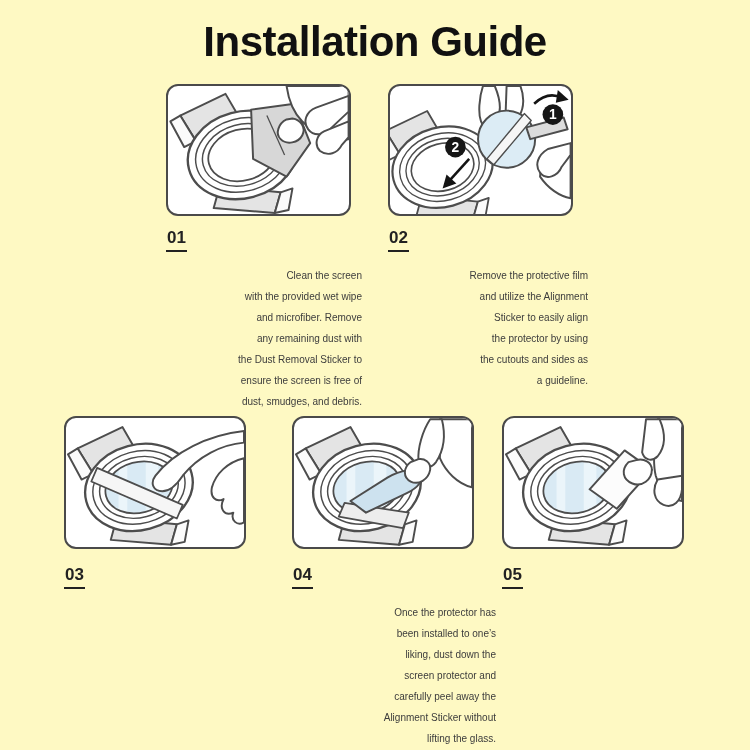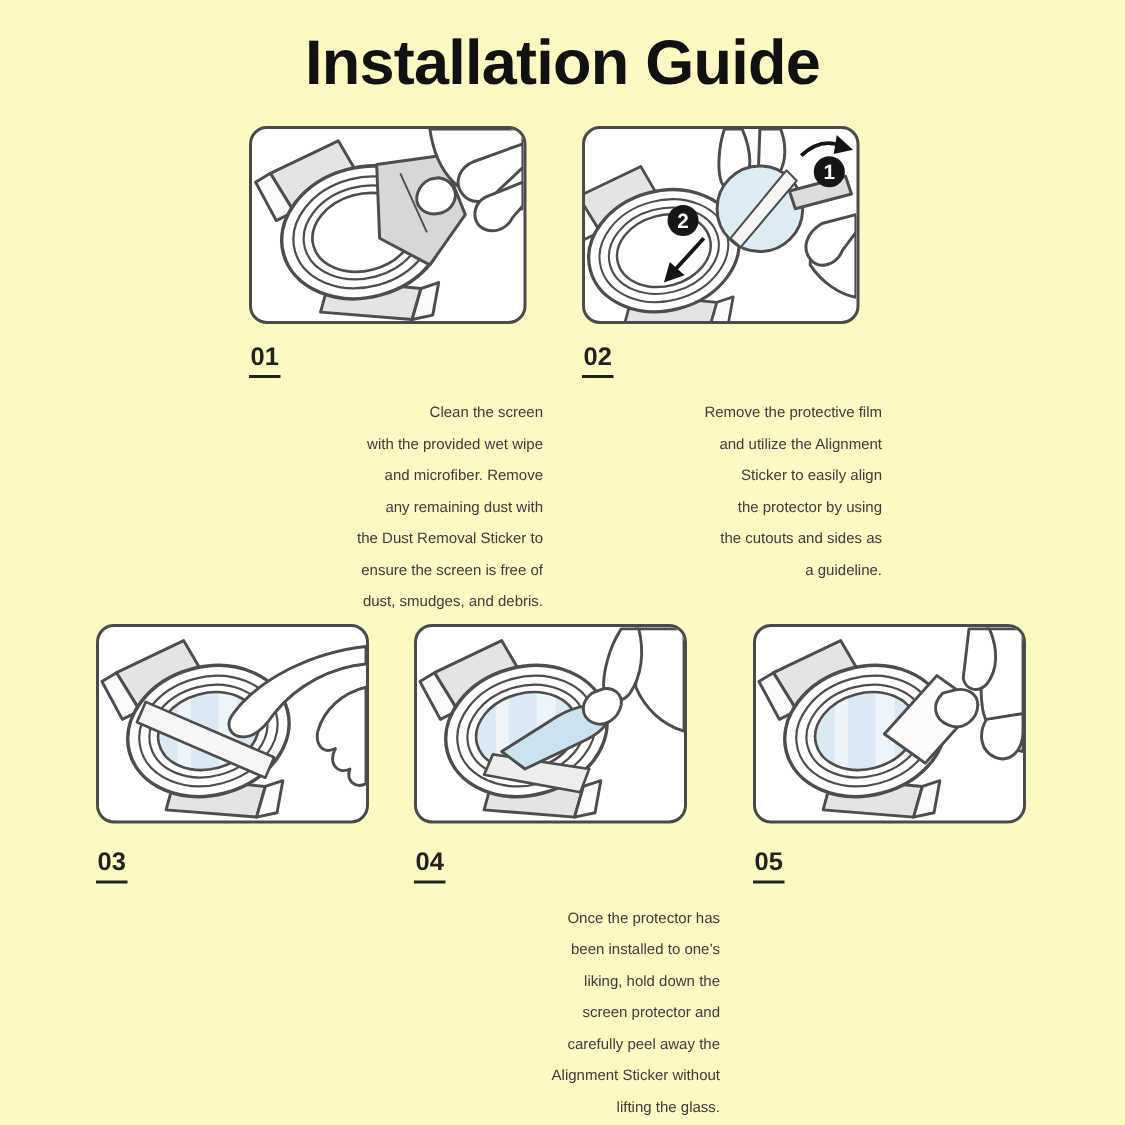--- a/index.html
+++ b/index.html
@@ -8,21 +8,21 @@
     font-family:"Liberation Sans", sans-serif;color:#1f1f1f;
   }
   .title{
     position:absolute;top:18px;left:0;width:750px;margin:0;text-align:center;
     font-size:42px;font-weight:700;letter-spacing:-0.5px;color:#111;
   }
   .step{position:absolute;}
   .step-01{left:166px;top:84px;width:196px;}
   .step-02{left:388px;top:84px;width:200px;}
   .step-03{left:64px;top:416px;width:204px;}
-  .step-04{left:276px;top:416px;width:204px;}
+  .step-04{left:292px;top:416px;width:204px;}
   .step-05{left:502px;top:416px;width:204px;}
   .illus-box{
     width:181px;height:128px;border:2px solid #4a4a4a;border-radius:12px;
     overflow:hidden;background:#fff;
   }
   .step-03 .illus-box,.step-04 .illus-box,.step-05 .illus-box{width:178px;height:129px;}
   .illus-box svg{display:block;width:100%;height:100%;}
   .step-num{
     display:inline-block;margin-top:13px;font-size:17px;font-weight:700;color:#222;
     border-bottom:2.5px solid #222;padding:0 1px 4px 1px;line-height:1;
@@ -172,21 +172,21 @@
         <g fill="#fff" stroke="#4d4d4d" stroke-width="2" stroke-linejoin="round" stroke-linecap="round">
           <path d="M150 0 L183 0 L183 70 C168 66 156 54 150 40 Z"></path>
           <path d="M140 0 L152 0 C156 16 154 32 146 44 C140 52 130 50 128 42 C127 30 132 12 140 0 Z"></path>
           <path d="M120 44 C112 50 112 60 120 64 C128 68 138 62 140 52 C141 44 134 40 128 41 Z"></path>
         </g>
       </svg>
     </div>
     <div class="step-num">04</div>
     <p class="step-text">Once the protector has
 been installed to one’s
-liking, hold down the
+liking, dust down the
 screen protector and
 carefully peel away the
 Alignment Sticker without
 lifting the glass.</p>
   </section>
 
   <section class="step step-05">
     <div class="illus-box">
       <svg viewBox="0 0 183 130">
         <g>

